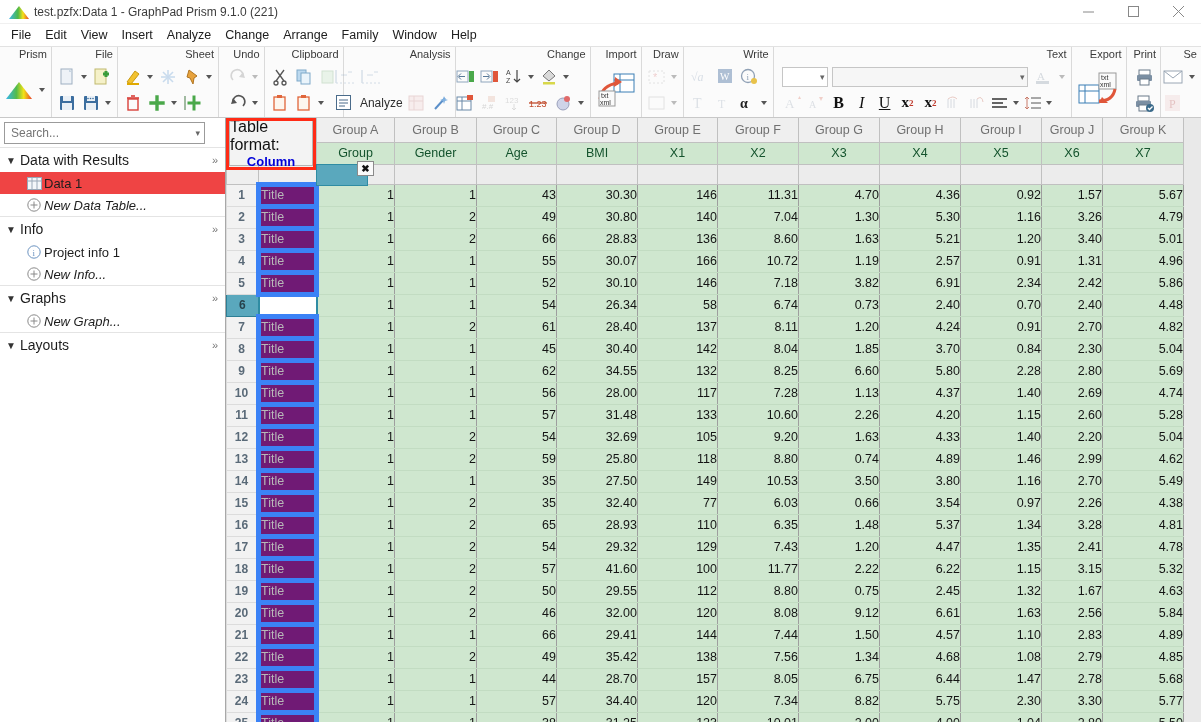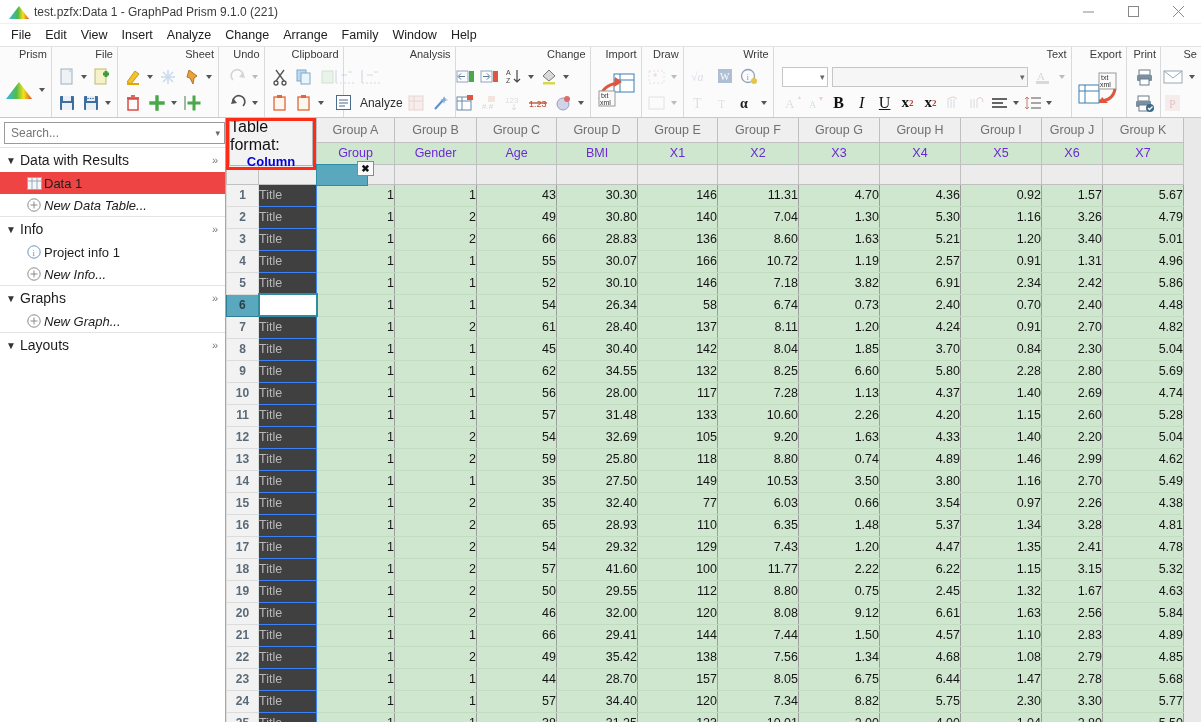--- a/index.html
+++ b/index.html
@@ -84,21 +84,21 @@
 
   
   #body { display: flex; height: calc(722px - 24px - 22px - 72px); }
 
   
   #sidebar {
     width: 226px; min-width: 226px; background: #ffffff;
     border-right: 1px solid #a8a8a8;
     display: flex; flex-direction: column;
   }
-  .search-wrap { padding: 4px 0 3px 4px; }
+  .search-wrap { padding: 4px 20px 3px 4px; }
   .search-box {
     height: 22px; border: 1px solid #9b9b9b; background: #fff;
     display: flex; align-items: center; padding: 0 4px;
   }
   .search-box input {
     border: none; outline: none; flex: 1; font-size: 12px; color: #8a8a8a;
     font-family: "Liberation Sans", sans-serif; background: transparent;
   }
   .nav-section { border-top: 1px solid #e4e4e4; }
   .nav-head {
@@ -138,34 +138,34 @@
 
   
   .gh-corner { width: 90px; background: #efefef; }
   .gh-group {
     height: 24px; background: #efefef; border: 1px solid #c0c0c0;
     border-top: none;
     font-size: 12.5px; color: #707070; text-align: center; font-weight: normal;
   }
   .gh-title {
     height: 22px; background: #cfe7cf; border: 1px solid #c0c0c0;
-    font-size: 12.5px; color: #6d28d9; text-align: center; font-weight: normal;
+    font-size: 12.5px; color: #14532d; text-align: center; font-weight: normal;
   }
   .gh-sub {
     height: 20px; background: #ececec; border: 1px solid #c0c0c0;
   }
   .corner-strip { background: #efefef; border: 1px solid #c0c0c0; }
 
   td.rownum {
     width: 32px; height: 22px; background: #f2f2f2; border: 1px solid #dcdcdc;
     font-size: 12px; color: #5a6a78; text-align: center; font-weight: bold;
   }
   td.rownum.sel { background: #5aa8bd; color: #27424c; border: 1px solid #2d7f95; }
   td.rowtitle {
-    width: 58px; height: 22px; background: #404040; border: 1px solid #3b82f6;
+    width: 58px; height: 22px; background: #701a75; border: 5px solid #3b82f6;
     font-size: 12.5px; color: #b8b8b8; padding-left: 6px;
   }
   td.rowtitle.editing {
     background: #ffffff; border: 2px solid #2f8ca3; color: #111;
   }
   td.cell {
     height: 22px; background: #cfe7cf; border-right: 1px solid #9e9e9e;
     border-bottom: 1px solid #c2dcc2; border-top: none;
     font-size: 12.5px; color: #141414; text-align: right; padding-right: 7px;
     white-space: nowrap;

